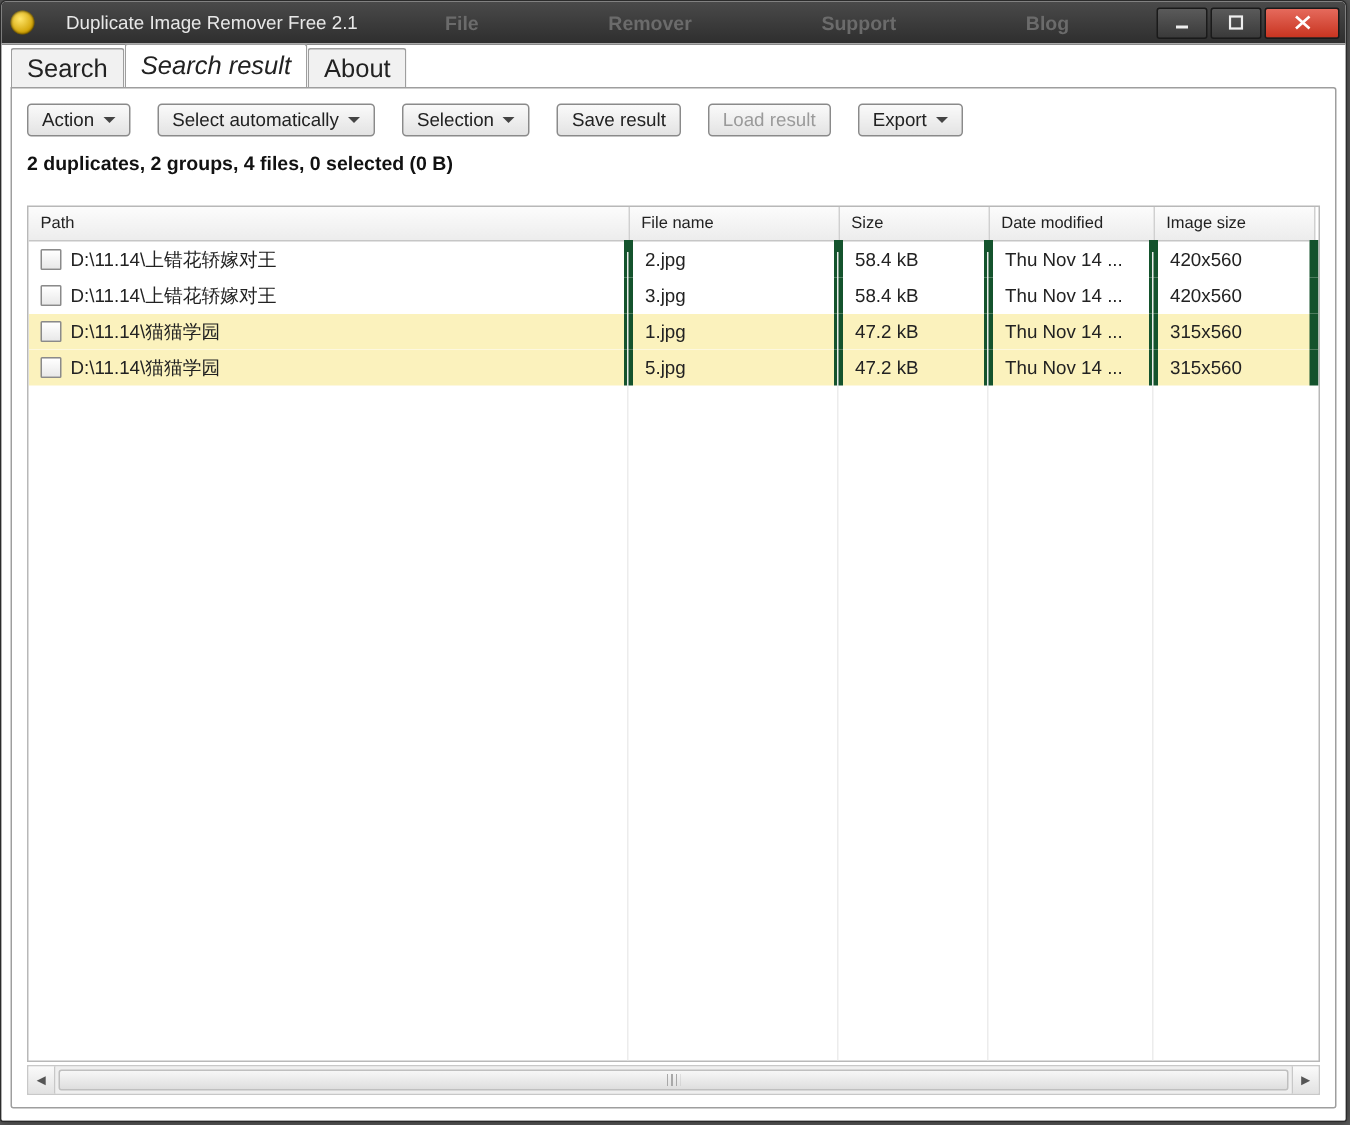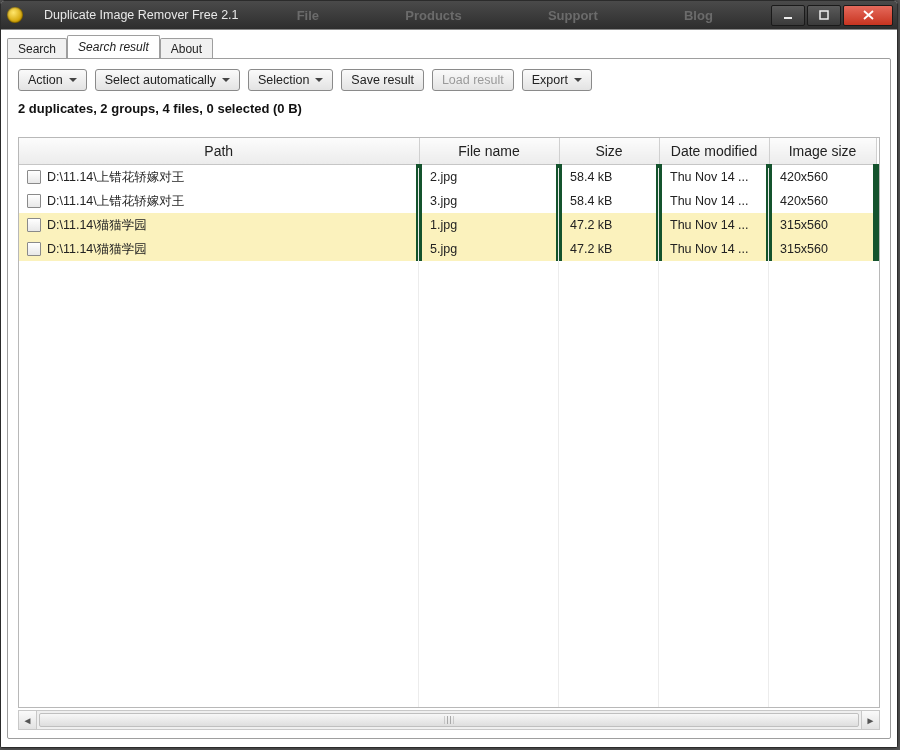--- a/index.html
+++ b/index.html
@@ -92,21 +92,21 @@
   .tab {
     padding: 3px 10px 3px 10px;
     border: 1px solid #9e9e9e;
     border-bottom: none;
     background: #f1f1f1;
     margin-right: 0px;
     border-radius: 2px 2px 0 0;
     position: relative;
     top: 1px;
     color: #222;
-    font-size: 12px;
+    font-size: 17px;
   }
   .tab.active {
     background: #fff;
     top: 0;
     padding-top: 4px;
     padding-bottom: 4px;
     z-index: 2;
     font-style: italic;
   }
   .tabpanel {
@@ -115,21 +115,21 @@
     border-radius: 0 2px 2px 2px;
     padding: 10px 10px 10px 10px;
     height: calc(100% - 24px);
     box-sizing: border-box;
     position: relative;
     background: #fff;
   }
   
   .toolbar {
     display: flex;
-    gap: 8px;
+    gap: 18px;
     margin-bottom: 4px;
   }
   .tb-btn {
     border: 1px solid #8a8a8a;
     border-radius: 3px;
     background: linear-gradient(#fafafa, #e3e3e3);
     padding: 3px 9px;
     font-size: 12.5px;
     color: #222;
     display: flex;
@@ -161,27 +161,27 @@
     bottom: 30px;
     overflow: hidden;
     background: #fff;
   }
   table.grid {
     border-collapse: collapse;
     width: 100%;
     table-layout: fixed;
   }
   .grid th {
-    text-align: center;
+    text-align: left;
     font-weight: 400;
     background: linear-gradient(#fcfcfc, #ececec);
     border-right: 1px solid #d0d0d0;
     border-bottom: 1px solid #c6c6c6;
     padding: 5px 8px;
-    font-size: 14px;
+    font-size: 11px;
     color: #222;
     white-space: nowrap;
     overflow: hidden;
   }
   .grid td {
     padding: 3px 8px;
     border-right: 6px solid #14532d;
     font-size: 12.5px;
     color: #222;
     white-space: nowrap;
@@ -264,21 +264,21 @@
 </head>
 <body>
 
 <div class="window">
 
   <div class="titlebar">
     <span class="app-icon"></span>
     <span class="title-text">Duplicate Image Remover Free 2.1</span>
     <div class="ghost-menu">
       <span>File</span>
-      <span>Products</span>
+      <span>Remover</span>
       <span>Support</span>
       <span>Blog</span>
     </div>
     <div class="win-buttons">
       <div class="win-btn">
         <svg width="10" height="10">
             <rect x="1" y="7" width="8" height="2" fill="#eee"></rect>
           </svg>
       </div>
       <div class="win-btn">

